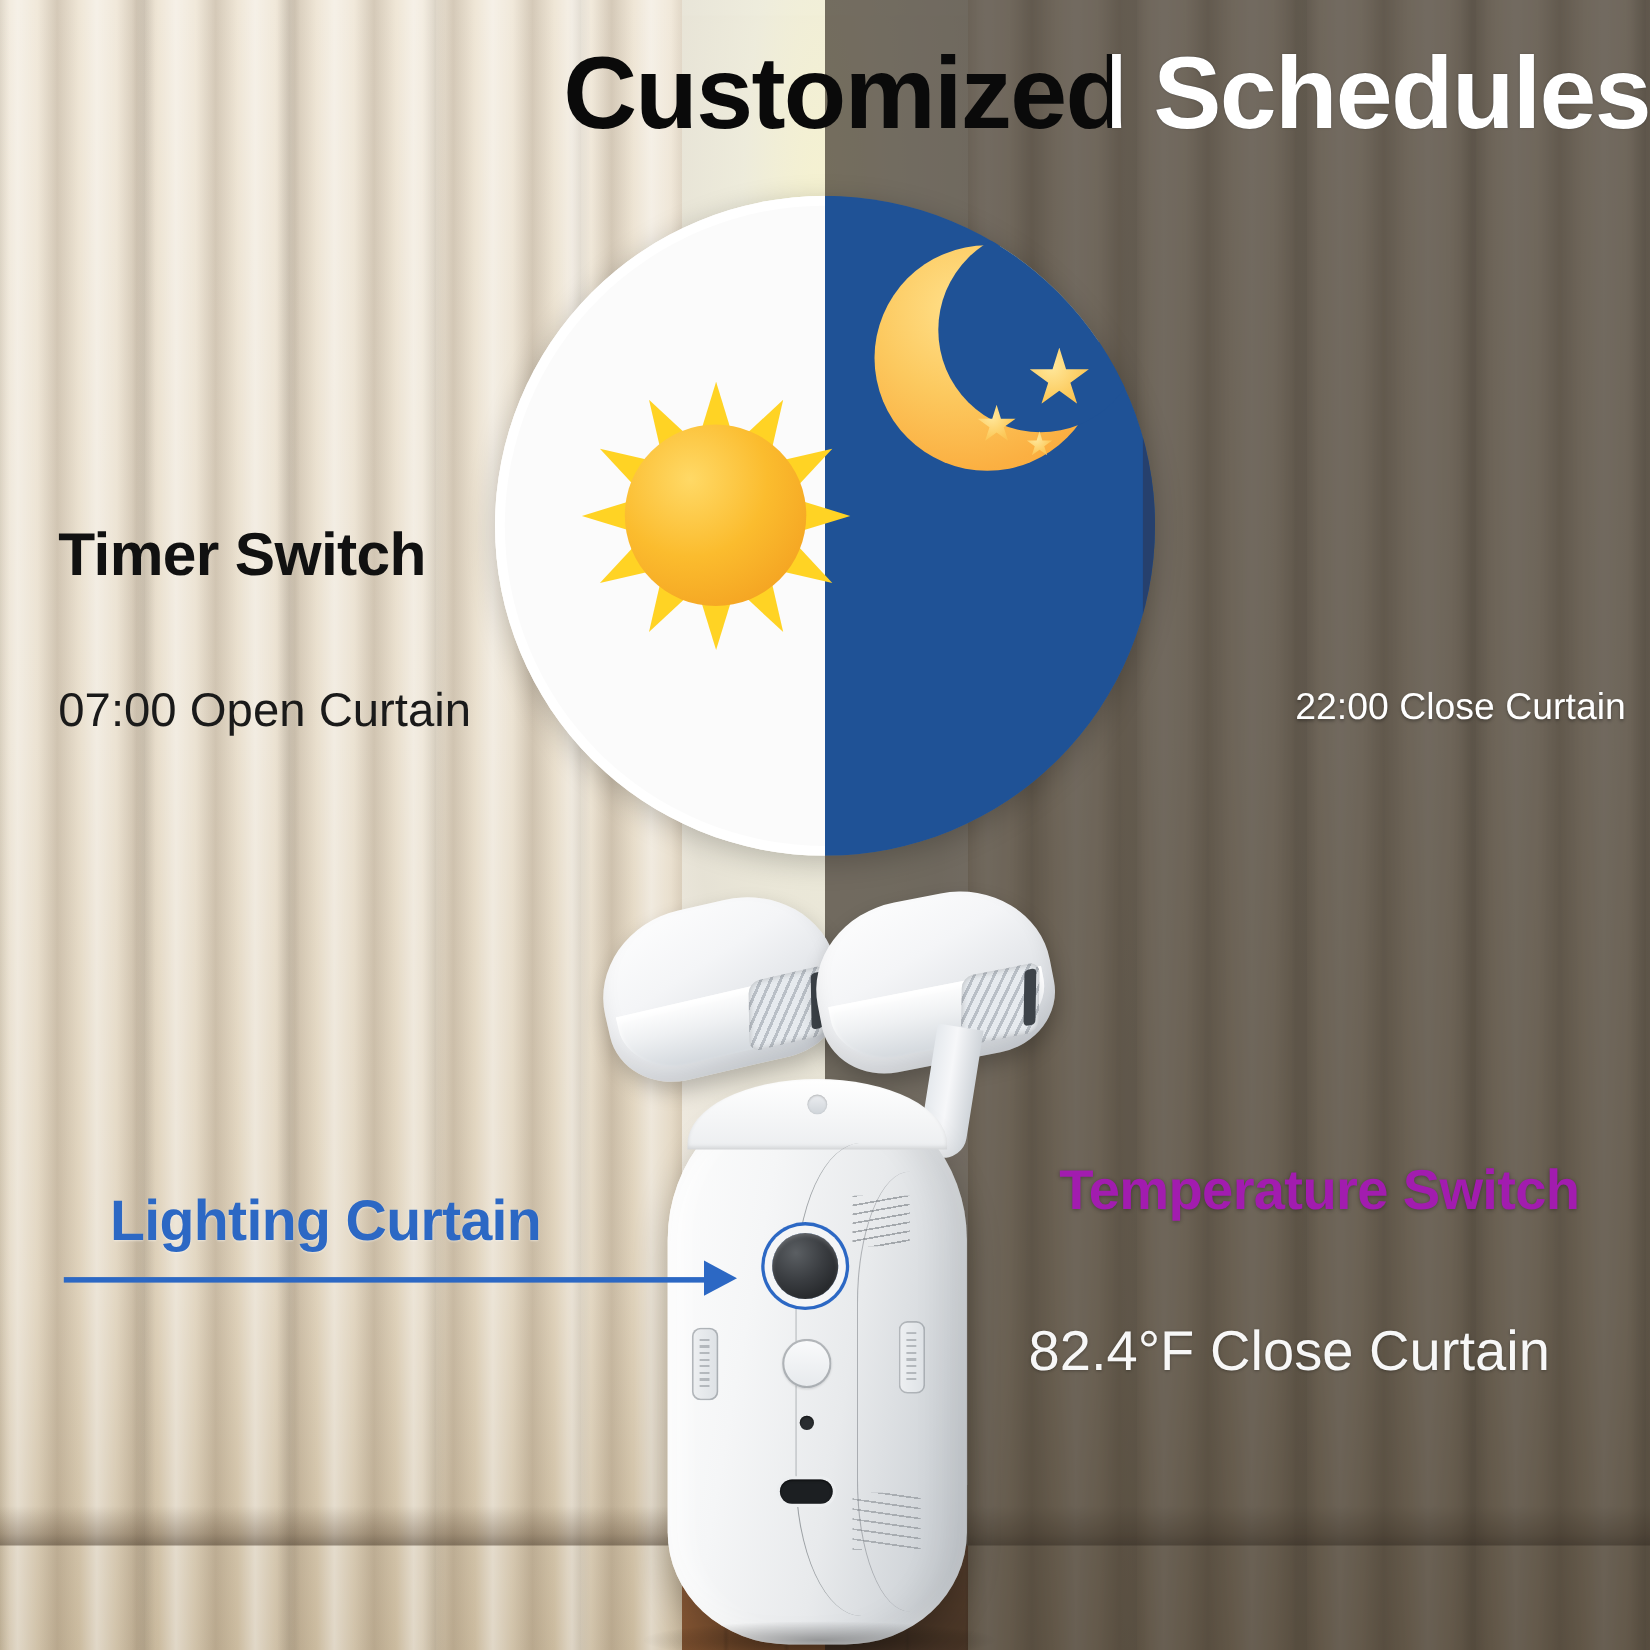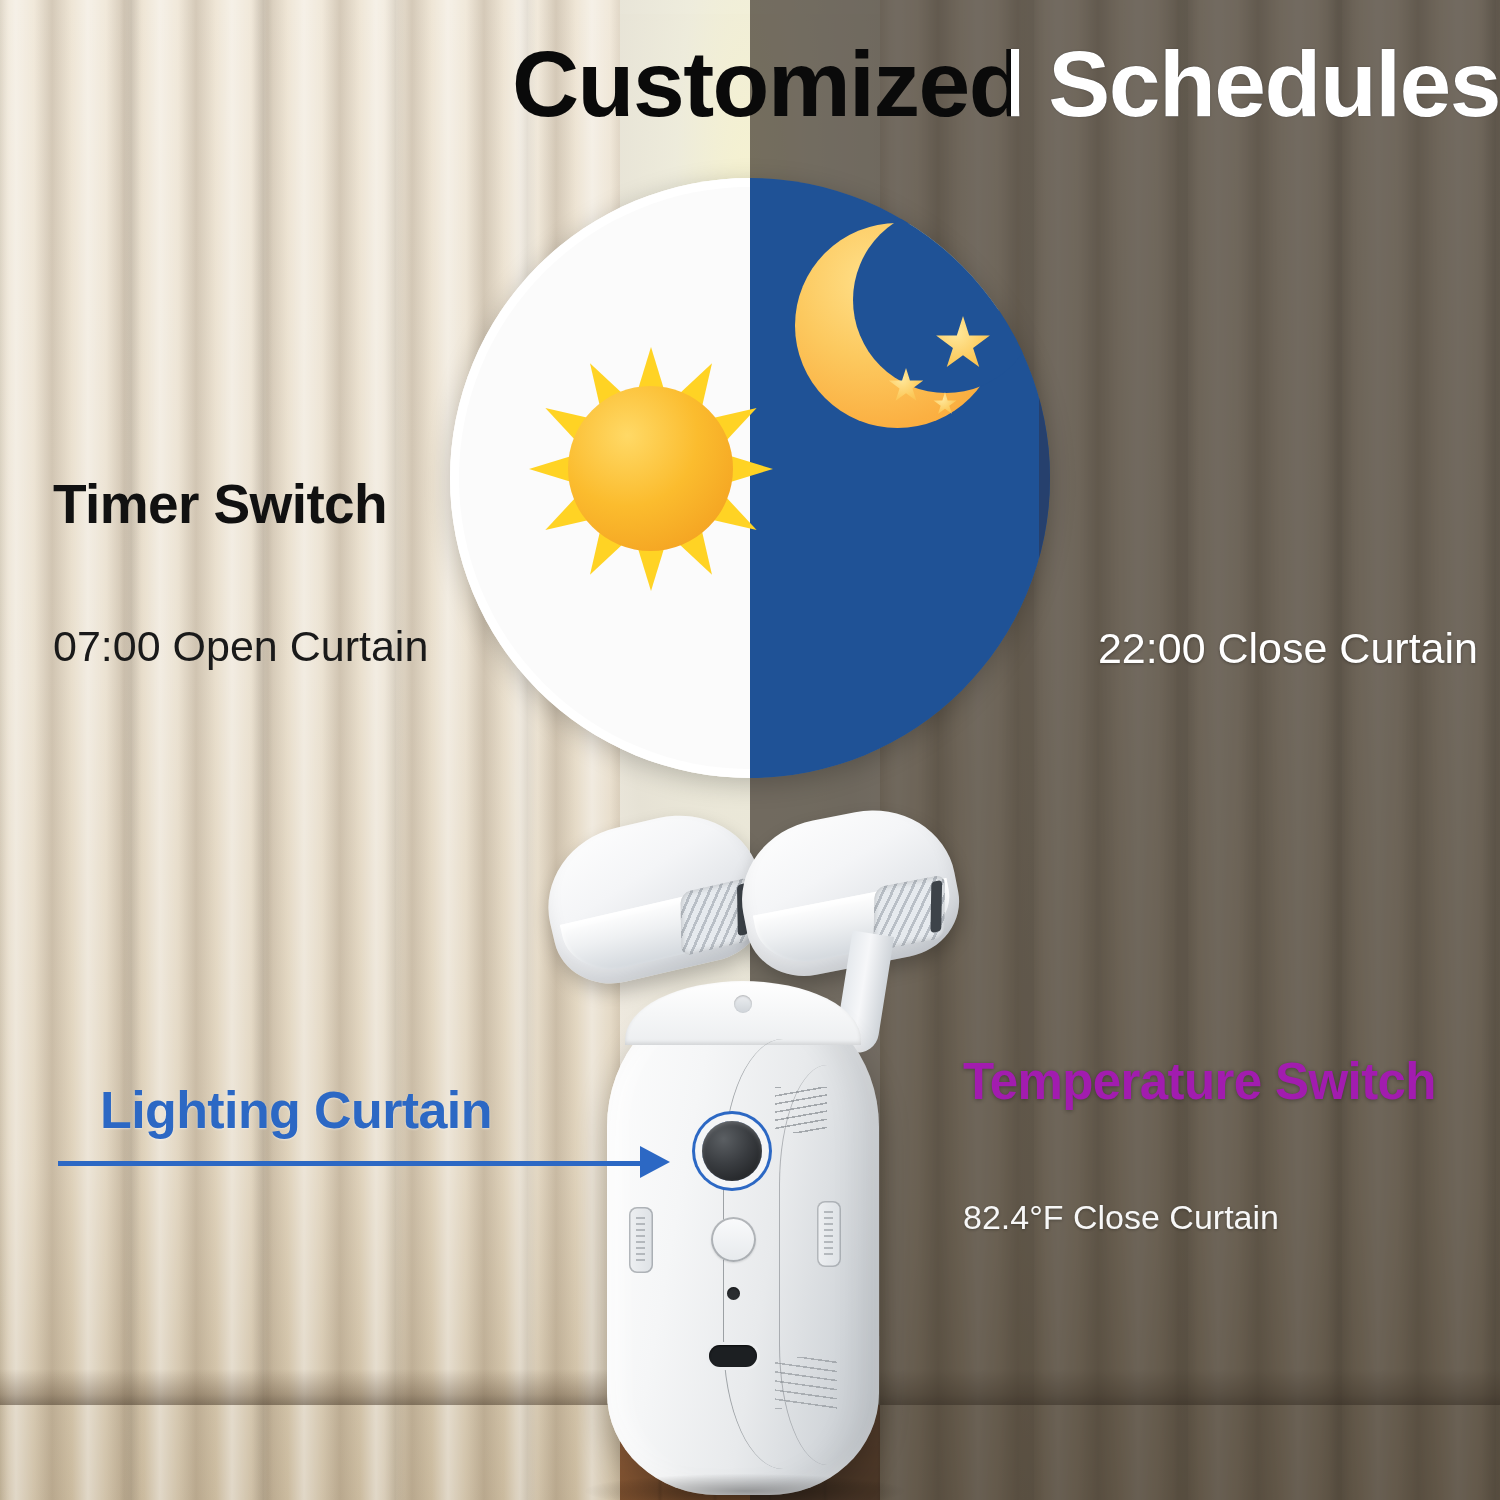--- a/index.html
+++ b/index.html
@@ -166,25 +166,25 @@
   }
 
   
   .lbl{position:absolute;z-index:45;white-space:nowrap;margin-left:28px;}
   .lbl-head{font-weight:700;letter-spacing:-.6px;}
   .lbl-sub{font-weight:400;}
 
   .timer-head{left:25px;top:472px;font-size:55px;color:#111;}
   .timer-sub{left:25px;top:622px;font-size:43px;color:#1a1a1a;}
 
-  .night-sub{right:22px;top:624px;font-size:43px;color:#ffffff;text-shadow:0 1px 3px rgba(0,0,0,.35);}
+  .night-sub{right:22px;top:624px;font-size:34px;color:#ffffff;text-shadow:0 1px 3px rgba(0,0,0,.35);}
 
   .temp-head{left:935px;top:1052px;font-size:51px;color:#a21caf;text-shadow:0 1px 4px rgba(0,0,0,.32);}
   .temp-l1{left:935px;top:1132px;font-size:42px;color:#f7f7f7;text-shadow:0 1px 3px rgba(0,0,0,.3);}
-  .temp-l2{left:935px;top:1198px;font-size:34px;color:#f7f7f7;text-shadow:0 1px 3px rgba(0,0,0,.3);}
+  .temp-l2{left:907px;top:1198px;font-size:51px;color:#f7f7f7;text-shadow:0 1px 3px rgba(0,0,0,.3);}
 
   .light-head{
     left:72px;top:1080px;font-size:52px;color:#2c68c4;font-weight:700;letter-spacing:-.6px;
     text-shadow:0 1px 2px rgba(255,255,255,.45);
   }
 
   
   .arrow-line{
     position:absolute;left:58px;top:1161px;width:592px;height:5px;background:#2c68c4;z-index:45;
   }

